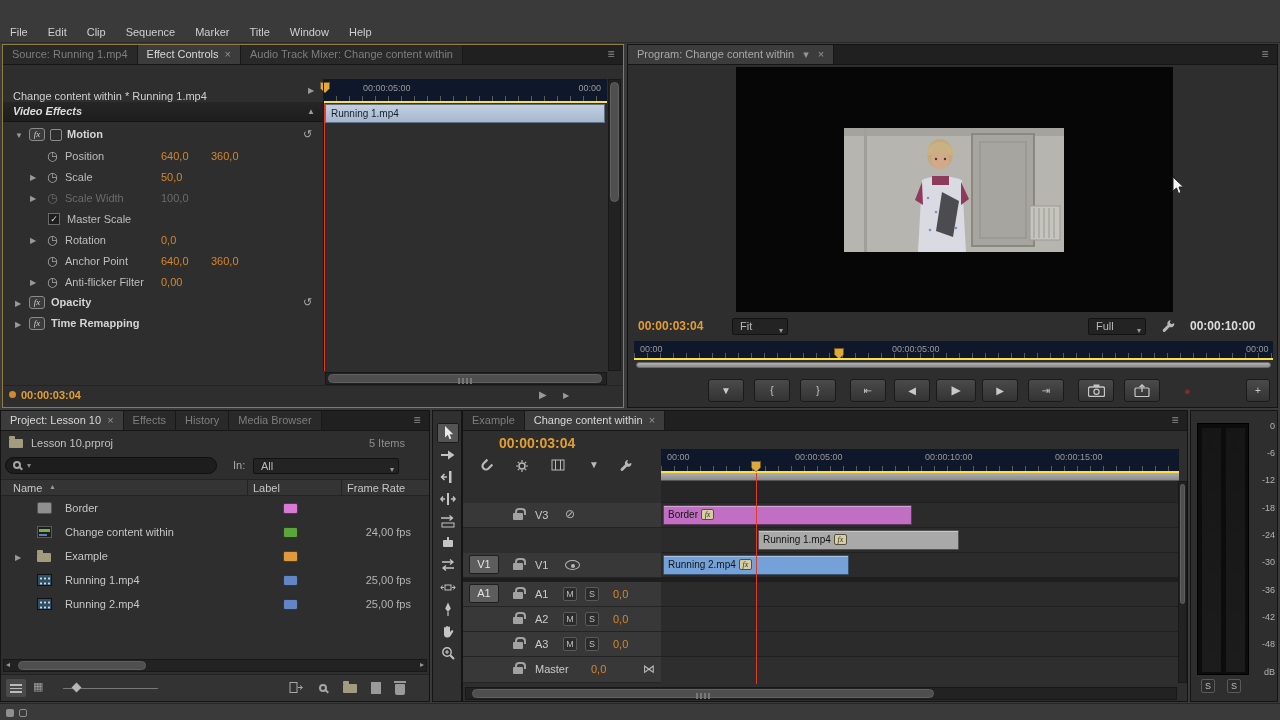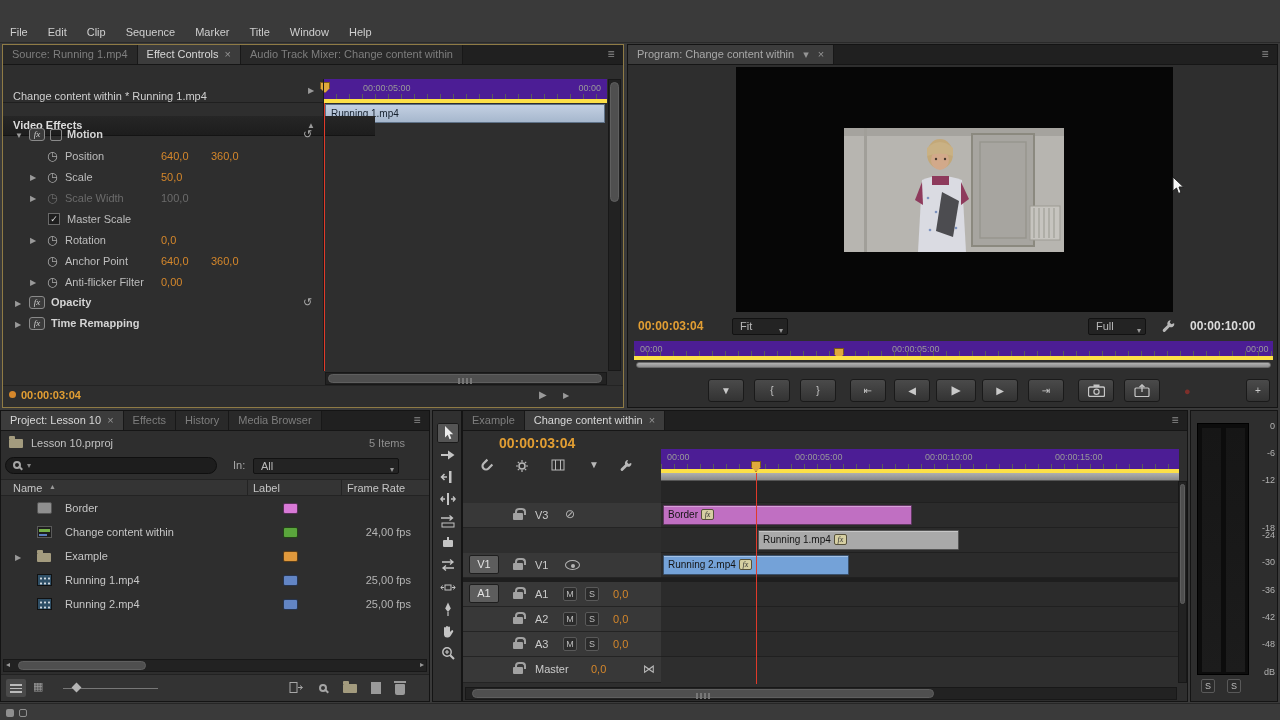--- a/index.html
+++ b/index.html
@@ -25,21 +25,21 @@
   .panel-men { position:absolute; right:2px; top:0; width:20px; text-align:center; line-height:19px; color:#8c8c8c; font-size:12px; }
 
   .tc { color:#e29e33; font-weight:bold; }
   .hot { color:#d5872b; }
   .dim { color:#6b6b6b !important; }
   .tri { color:#9a9a9a; font-size:8px; }
   .sw { color:#ababab; font-size:12px; }
   .fxb { display:inline-block; min-width:16px; height:13px; line-height:11px; text-align:center; border:1px solid #8a8a8a; border-radius:3px; color:#cfcfcf; font:italic 9px "Liberation Serif","DejaVu Serif",serif; background:#3a3a3a; padding:0 1px; }
   .cb { width:12px; height:12px; background:#1e1e1e; border:1px solid #6a6a6a; color:#ddd; font-size:9px; line-height:11px; text-align:center; }
 
-  .ruler { background:#4c1d95; color:#999; font-size:9px; overflow:hidden; border-bottom:4px solid #fde047; }
+  .ruler { background:#0f172a; color:#999; font-size:9px; overflow:hidden; border-bottom:2px solid #fde047; }
   .ticks { position:absolute; bottom:0; left:0; right:0; height:5px; background:repeating-linear-gradient(90deg,#5a5a5a 0 1px,transparent 1px 13px); }
   .cti-head { position:absolute; width:10px; height:11px; background:#e0a93c; border:1px solid #7a5a18; clip-path:polygon(0 0,100% 0,100% 55%,50% 100%,0 55%); }
   .cti-line { position:absolute; width:1px; background:#e03a2a; z-index:6; }
 
   .sbtrack { position:absolute; background:#222; border:1px solid #181818; }
   .sbthumb { position:absolute; background:#4f4f4f; border:1px solid #5f5f5f; border-radius:5px; }
   .grip { position:absolute; left:50%; top:3px; width:14px; height:6px; margin-left:-7px; background:repeating-linear-gradient(90deg,#777 0 2px,transparent 2px 4px); }
 
   .ddown { background:#232323; border:1px solid #121212; border-radius:2px; color:#b9b9b9; line-height:15px; }
   .ddown .dv { position:absolute; right:4px; top:0; font-size:8px; color:#999; }
@@ -112,21 +112,21 @@
     <div class="abs ruler" style="left:320px; top:34px; width:284px; height:24px;">
       <span class="abs" style="left:40px; top:4px;">00:00:05:00</span>
       <span class="abs" style="right:6px; top:4px;">00:00</span>
       <div class="ticks"></div>
     </div>
     <div class="cti-head" style="left:317px; top:37px;"></div>
     <div class="cti-line" style="left:321px; top:58px; height:268px;"></div>
 
     <div class="abs" style="left:322px; top:59px; width:280px; height:19px; background:linear-gradient(#c3d0e2,#a6b7cd); border:1px solid #5f7288; color:#16212e; font-size:10px; line-height:17px; padding-left:5px;">Running 1.mp4</div>
 
-    <div class="abs" style="left:0; top:71px; width:372px; height:20px; background:linear-gradient(#262626,#1d1d1d); border-bottom:1px solid #141414;">
+    <div class="abs" style="left:0; top:57px; width:320px; height:20px; background:linear-gradient(#262626,#1d1d1d); border-bottom:1px solid #141414;font-style:italic;">
       <b class="abs" style="left:10px; top:3px; color:#dcdcdc;">Video Effects</b>
       <span class="abs tri" style="left:304px; top:5px;">▲</span>
     </div>
 
     <div class="abs" style="left:0; top:80px; width:320px; height:21px;">
       <span class="abs tri" style="left:12px; top:6px;">▼</span>
       <span class="abs fxb" style="left:26px; top:3px;">fx</span>
       <span class="abs" style="left:47px; top:4px; width:12px; height:12px; border:1px solid #8a8a8a; border-radius:2px;"></span>
       <b class="abs" style="left:64px; top:3px; color:#d4d4d4;">Motion</b>
       <span class="abs" style="left:300px; top:3px; color:#a8a8a8;">↺</span>
@@ -556,21 +556,21 @@
   </div>
 
   <div class="abs panel" style="left:1190px; top:410px; width:88px; height:292px;">
     <div class="abs" style="left:6px; top:12px; width:52px; height:252px; background:#0c0c0c; border:1px solid #000;">
       <div class="abs" style="left:4px; top:4px; width:19px; height:244px; background:linear-gradient(#161616,#1c1c1c);"></div>
       <div class="abs" style="left:28px; top:4px; width:19px; height:244px; background:linear-gradient(#161616,#1c1c1c);"></div>
     </div>
     <span class="mlabel" style="top:10px;">0</span>
     <span class="mlabel" style="top:37px;">-6</span>
     <span class="mlabel" style="top:64px;">-12</span>
-    <span class="mlabel" style="top:92px;margin-top:20px;">-18</span>
+    <span class="mlabel" style="top:92px;">-18</span>
     <span class="mlabel" style="top:119px;">-24</span>
     <span class="mlabel" style="top:146px;">-30</span>
     <span class="mlabel" style="top:174px;">-36</span>
     <span class="mlabel" style="top:201px;">-42</span>
     <span class="mlabel" style="top:228px;">-48</span>
     <span class="mlabel" style="top:256px;">dB</span>
     <span class="msbtn" style="left:10px; top:268px; position:absolute;">S</span>
     <span class="msbtn" style="left:36px; top:268px; position:absolute;">S</span>
   </div>
 

